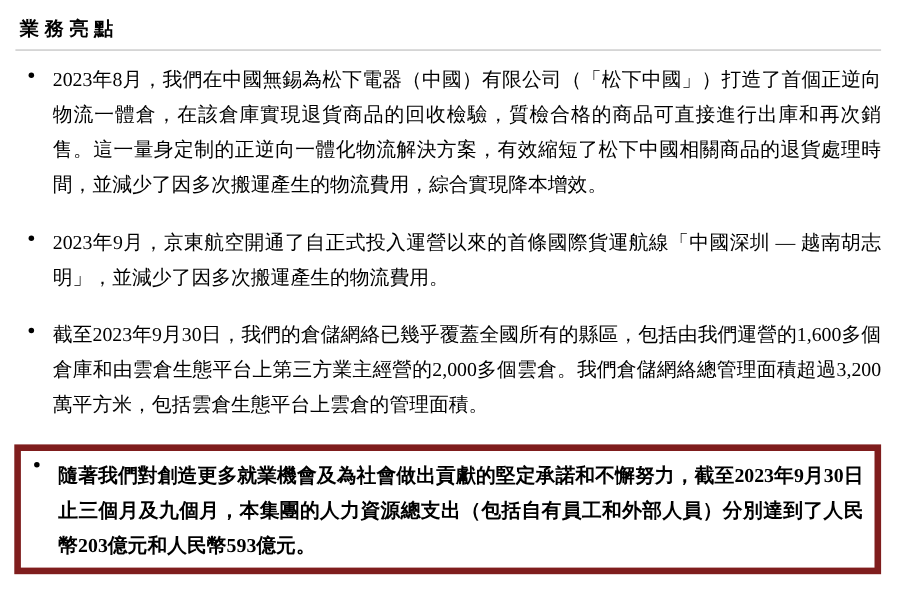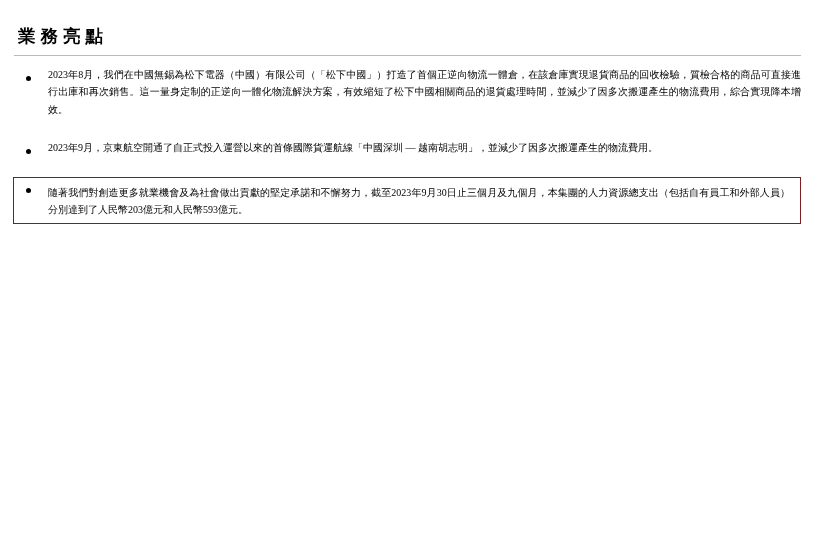--- a/index.html
+++ b/index.html
@@ -12,21 +12,21 @@
     background: #ffffff;
     font-family: "Liberation Serif", "DejaVu Serif", serif;
     color: #000000;
     overflow: hidden;
   }
   .page {
     position: relative;
     width: 815px;
     height: 553px;
     box-sizing: border-box;
-    padding: 22px 14px 0 14px;
+    padding: 12px 14px 0 14px;
   }
   .section-title {
     font-family: "Liberation Sans", "DejaVu Sans", sans-serif;
     font-weight: bold;
     font-size: 17.5px;
     letter-spacing: 5px;
     color: #000000;
     margin: 2px 0 6px 4px;
     line-height: 1.4;
   }
@@ -37,41 +37,42 @@
   }
   ul.bullets {
     list-style: none;
     margin: 0;
     padding: 0;
   }
   ul.bullets > li {
     position: relative;
     padding-left: 34px;
     margin-bottom: 20px;
-    font-size: 10px;
+    font-size: 18px;
     line-height: 1.78;
     text-align: justify;
     text-justify: inter-ideograph;
     color: #000;
   }
   ul.bullets > li::before {
     content: "";
     position: absolute;
     left: 12px;
     top: 10px;
     width: 5px;
     height: 5px;
     border-radius: 50%;
     background: #000;
   }
   li.highlighted {
-    border: 1px solid #7f1d1d;
+    border: 6px solid #7f1d1d;
     padding: 6px 10px 4px 34px;
     margin-left: -1px;
     margin-bottom: 0;
+    font-weight: bold;
   }
   li.highlighted::before {
     left: 13px;
     top: 17px;
   }
   .para {
     margin: 0;
   }
 </style>
 </head>
@@ -83,18 +84,21 @@
 
   <hr class="title-rule">
 
   <ul class="bullets">
     <li>
       <p class="para">2023年8月，我們在中國無錫為松下電器（中國）有限公司（「松下中國」）打造了首個正逆向物流一體倉，在該倉庫實現退貨商品的回收檢驗，質檢合格的商品可直接進行出庫和再次銷售。這一量身定制的正逆向一體化物流解決方案，有效縮短了松下中國相關商品的退貨處理時間，並減少了因多次搬運產生的物流費用，綜合實現降本增效。</p>
     </li>
     <li>
       <p class="para">2023年9月，京東航空開通了自正式投入運營以來的首條國際貨運航線「中國深圳 — 越南胡志明」，並減少了因多次搬運產生的物流費用。</p>
     </li>
+    <li>
+      <p class="para">截至2023年9月30日，我們的倉儲網絡已幾乎覆蓋全國所有的縣區，包括由我們運營的1,600多個倉庫和由雲倉生態平台上第三方業主經營的2,000多個雲倉。我們倉儲網絡總管理面積超過3,200萬平方米，包括雲倉生態平台上雲倉的管理面積。</p>
+    </li>
     <li class="highlighted">
       <p class="para">隨著我們對創造更多就業機會及為社會做出貢獻的堅定承諾和不懈努力，截至2023年9月30日止三個月及九個月，本集團的人力資源總支出（包括自有員工和外部人員）分別達到了人民幣203億元和人民幣593億元。</p>
     </li>
   </ul>
 
 </div>
 
 </body></html>

